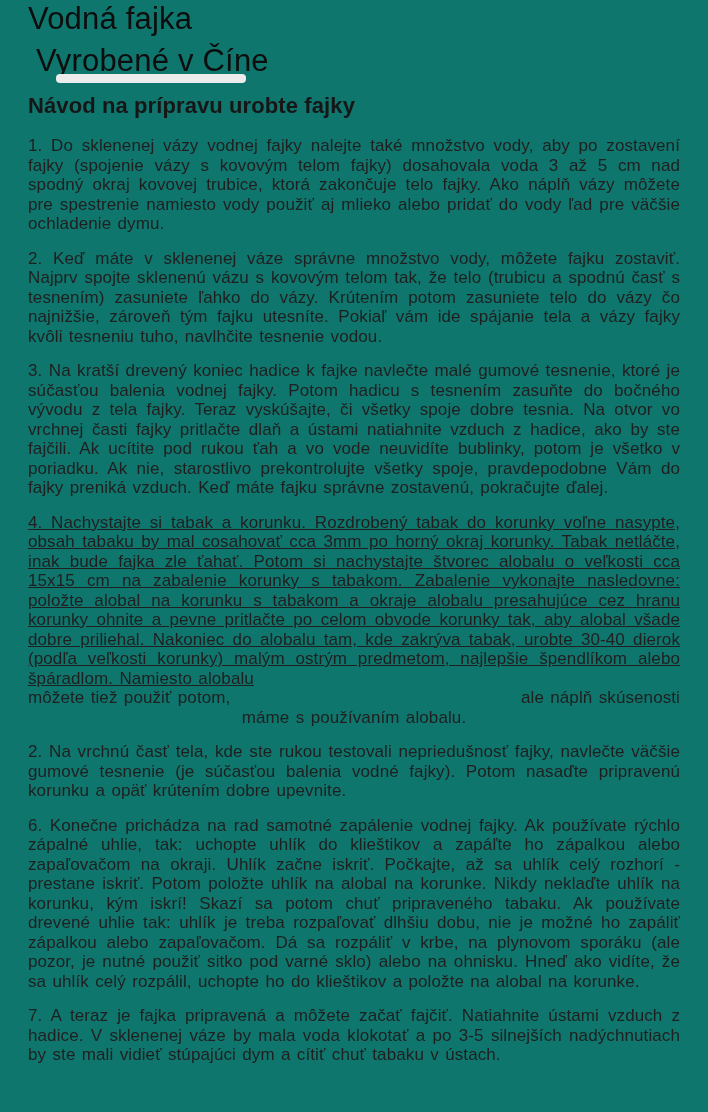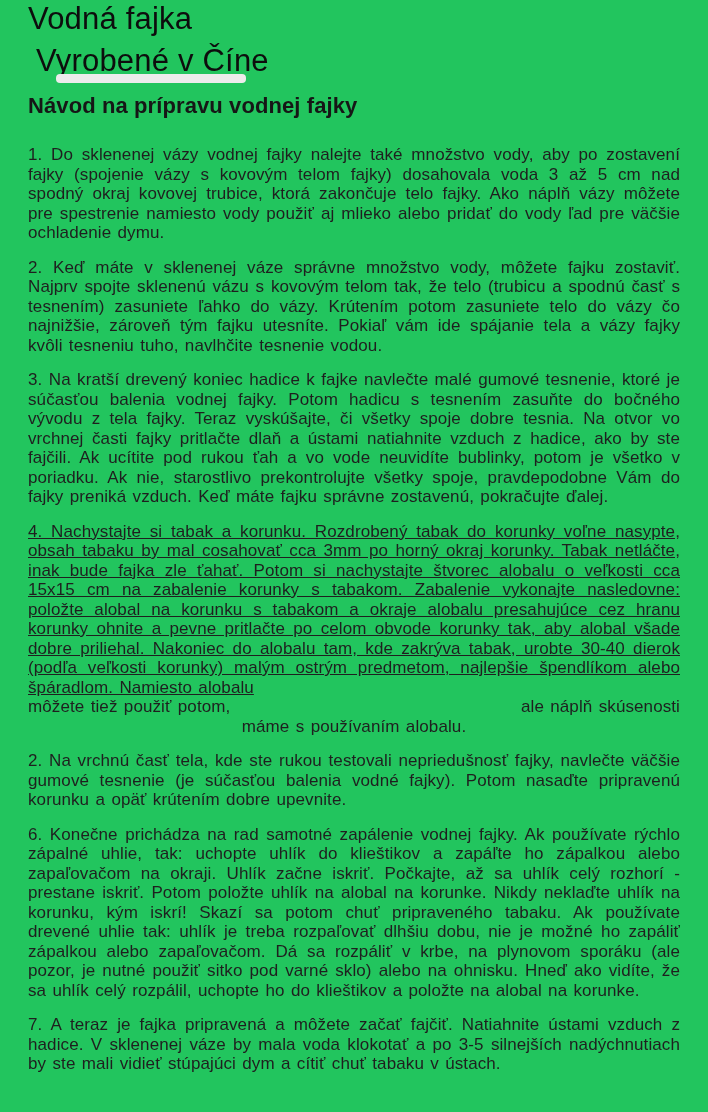--- a/index.html
+++ b/index.html
@@ -1,20 +1,20 @@
 <!DOCTYPE html>
 <html><head>
 <meta charset="utf-8">
 <style>
   html, body { margin: 0; padding: 0; background: #ffffff; }
   .page {
     position: relative;
     width: 708px;
     height: 1112px;
-    background: #22c55e;
+    background: #0f766e;
     font-family: "Liberation Sans", "DejaVu Sans", sans-serif;
     color: #1f1f1f;
     box-sizing: border-box;
     padding: 2px 28px 0 28px;
     overflow: hidden;
   }
   .doc-title {
     font-size: 31px;
     font-weight: normal;
     color: #0d0d0d;
@@ -52,21 +52,21 @@
   }
   .para {
     font-size: 17px;
     line-height: 19.5px;
     text-align: justify;
     letter-spacing: 0.1px;
     word-spacing: 1.5px;
     margin: 0 0 15px 0;
     color: #1f1f1f;
   }
-  .para.first { margin-top: 27px; }
+  .para.first { margin-top: 18px; }
   .para.p4-body { margin-bottom: 0; text-decoration: underline; }
   .gap-line {
     display: flex;
     justify-content: space-between;
     font-size: 17px;
     line-height: 19.5px;
     letter-spacing: 0.1px;
     word-spacing: 1.5px;
     color: #1f1f1f;
   }
@@ -77,21 +77,21 @@
 </style>
 </head>
 <body>
 
 <div class="page">
 
   <div class="scan-smudge"></div>
 
   <h1 class="doc-title">Vodná fajka</h1>
   <h2 class="doc-subtitle">Vyrobené v Číne</h2>
-  <h3 class="doc-heading">Návod na prípravu vodnej fajky</h3>
+  <h3 class="doc-heading">Návod na prípravu urobte fajky</h3>
 
   <p class="para first">1. Do sklenenej vázy vodnej fajky nalejte také množstvo vody, aby po zostavení fajky (spojenie vázy s kovovým telom fajky) dosahovala voda 3 až 5 cm nad spodný okraj kovovej trubice, ktorá zakončuje telo fajky. Ako náplň vázy môžete pre spestrenie namiesto vody použiť aj mlieko alebo pridať do vody ľad pre väčšie ochladenie dymu.</p>
 
   <p class="para">2. Keď máte v sklenenej váze správne množstvo vody, môžete fajku zostaviť. Najprv spojte sklenenú vázu s kovovým telom tak, že telo (trubicu a spodnú časť s tesnením) zasuniete ľahko do vázy. Krútením potom zasuniete telo do vázy čo najnižšie, zároveň tým fajku utesníte. Pokiaľ vám ide spájanie tela a vázy fajky kvôli tesneniu tuho, navlhčite tesnenie vodou.</p>
 
   <p class="para">3. Na kratší drevený koniec hadice k fajke navlečte malé gumové tesnenie, ktoré je súčasťou balenia vodnej fajky. Potom hadicu s tesnením zasuňte do bočného vývodu z tela fajky. Teraz vyskúšajte, či všetky spoje dobre tesnia. Na otvor vo vrchnej časti fajky pritlačte dlaň a ústami natiahnite vzduch z hadice, ako by ste fajčili.  Ak ucítite pod rukou ťah a vo vode neuvidíte bublinky, potom je všetko v poriadku. Ak nie, starostlivo prekontrolujte všetky spoje, pravdepodobne Vám do fajky preniká vzduch. Keď máte fajku správne zostavenú, pokračujte ďalej.</p>
 
   <p class="para p4-body">4. Nachystajte si tabak a korunku. Rozdrobený tabak do korunky voľne nasypte, obsah tabaku by mal cosahovať cca 3mm po horný okraj korunky. Tabak netláčte, inak bude fajka zle ťahať. Potom si nachystajte štvorec alobalu o veľkosti cca 15x15 cm na zabalenie korunky s tabakom. Zabalenie vykonajte nasledovne: položte alobal na korunku s tabakom a okraje alobalu presahujúce cez hranu korunky ohnite a pevne pritlačte po celom obvode korunky tak, aby alobal všade dobre priliehal. Nakoniec do alobalu tam, kde zakrýva tabak, urobte 30-40 dierok (podľa veľkosti korunky) malým ostrým predmetom, najlepšie špendlíkom alebo špáradlom. Namiesto alobalu</p>
   <div class="gap-line">
     <span>môžete tiež použiť potom,</span>

